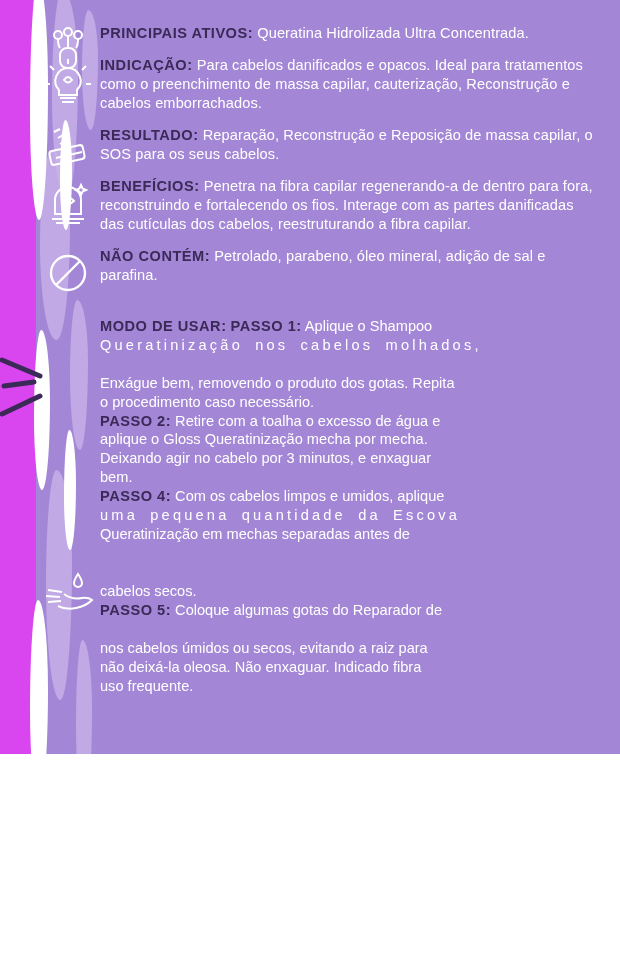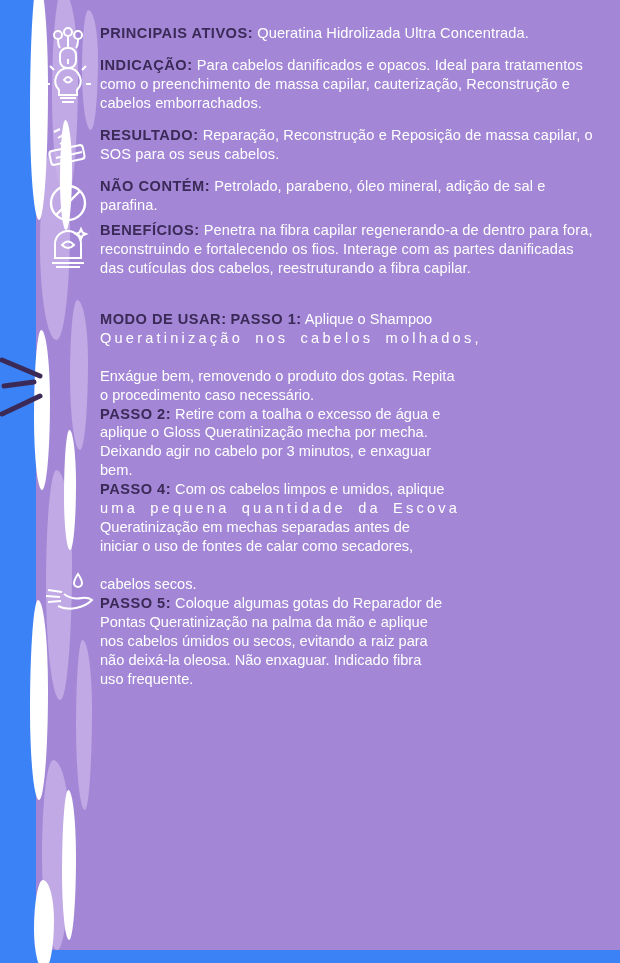--- a/index.html
+++ b/index.html
@@ -10,22 +10,22 @@
     width: 620px;
     height: 963px;
     background: #ffffff;
     font-family: "Liberation Sans", sans-serif;
     overflow: hidden;
   }
 
   #page {
     position: relative;
     width: 620px;
-    height: 963px;
-    background: #3b82f6;
+    height: 754px;
+    background: #d946ef;
     overflow: hidden;
   }
 
   
   .panel {
     position: absolute;
     left: 36px;
     top: 0;
     width: 584px;
     height: 950px;
@@ -170,42 +170,42 @@
       <span class="icon">
         <svg viewBox="0 0 48 48" fill="none" stroke="currentColor" stroke-width="2">
           <path d="M10 4 l6 -3 M14 10 l8 -5 M16 16 l10 -6"></path>
           <rect x="6" y="20" width="34" height="14" rx="3" transform="rotate(-12 23 27)"></rect>
           <path d="M12 30 l26 -6"></path>
         </svg>
       </span>
       <div class="txt"><span class="lbl-dark">RESULTADO:</span><span> Reparação, Reconstrução e Reposição de massa capilar, o SOS para os seus cabelos.</span></div>
     </div>
 
-    <div class="row" style="margin-bottom:6px;">
-      <span class="icon">
-        <svg viewBox="0 0 48 48" fill="none" stroke="currentColor" stroke-width="2.4">
-          <circle cx="24" cy="24" r="17"></circle>
-          <path d="M12 36 L36 12"></path>
-        </svg>
-      </span>
-      <div class="txt"><span class="lbl-dark">NÃO CONTÉM:</span><span> Petrolado, parabeno, óleo mineral, adição de sal e parafina.</span></div>
-    </div>
-
     <div class="row">
       <span class="icon">
         <svg viewBox="0 0 48 48" fill="none" stroke="currentColor" stroke-width="2">
           <path d="M37 6 l1.5 3.5 L42 11 l-3.5 1.5 L37 16 l-1.5 -3.5 L32 11 l3.5 -1.5z"></path>
           <path d="M24 8 a13 13 0 0 1 13 13 v14 h-26 v-14 a13 13 0 0 1 13 -13z"></path>
           <path d="M18 22 q6 -7 12 0 q-6 6 -12 0z"></path>
           <path d="M8 40 h32 M12 44 h24"></path>
         </svg>
       </span>
       <div class="txt"><span class="lbl-dark">BENEFÍCIOS:</span><span> Penetra na fibra capilar regenerando-a de dentro para fora, reconstruindo e fortalecendo os fios. Interage com as partes danificadas das cutículas dos cabelos, reestruturando a fibra capilar.</span></div>
     </div>
 
+    <div class="row" style="margin-bottom:6px;">
+      <span class="icon">
+        <svg viewBox="0 0 48 48" fill="none" stroke="currentColor" stroke-width="2.4">
+          <circle cx="24" cy="24" r="17"></circle>
+          <path d="M12 36 L36 12"></path>
+        </svg>
+      </span>
+      <div class="txt"><span class="lbl-dark">NÃO CONTÉM:</span><span> Petrolado, parabeno, óleo mineral, adição de sal e parafina.</span></div>
+    </div>
+
     <div class="mode-block">
 
       <p>
         <span class="lbl-dark">MODO DE USAR:</span>
         <span class="lbl-dark">PASSO 1:</span><span> Aplique o Shampoo</span><br>
         <span class="stretch">Queratinização nos cabelos molhados,</span><br>
         <br>
         <span>Enxágue bem, removendo o produto dos gotas. Repita</span><br>
         <span>o procedimento caso necessário.</span>
       </p>
@@ -215,28 +215,28 @@
         <span>aplique o Gloss Queratinização mecha por mecha.</span><br>
         <span>Deixando agir no cabelo por 3 minutos, e enxaguar</span><br>
         <span>bem.</span>
       </p>
 
 
       <p>
         <span class="lbl-dark">PASSO 4:</span><span> Com os cabelos limpos e umidos, aplique</span><br>
         <span class="stretch">uma pequena quantidade da Escova</span><br>
         <span>Queratinização em mechas separadas antes de</span><br>
-        <span>iniciar o uso de fontes de calar como secadores,</span><br>
+        <br>
         <br>
         <span>cabelos secos.</span>
       </p>
 
       <p>
         <span class="lbl-dark">PASSO 5:</span><span> Coloque algumas gotas do Reparador de</span><br>
-        <span>Pontas Queratinização na palma da mão e aplique</span><br>
+        <br>
         <span>nos cabelos úmidos ou secos, evitando a raiz para</span><br>
         <span>não deixá-la oleosa. Não enxaguar. Indicado fibra</span><br>
         <span>uso frequente.</span>
       </p>
 
     </div>
   </div>
 
   <span class="hand-icon">
     <svg viewBox="0 0 54 48" fill="none" stroke="currentColor" stroke-width="2">

